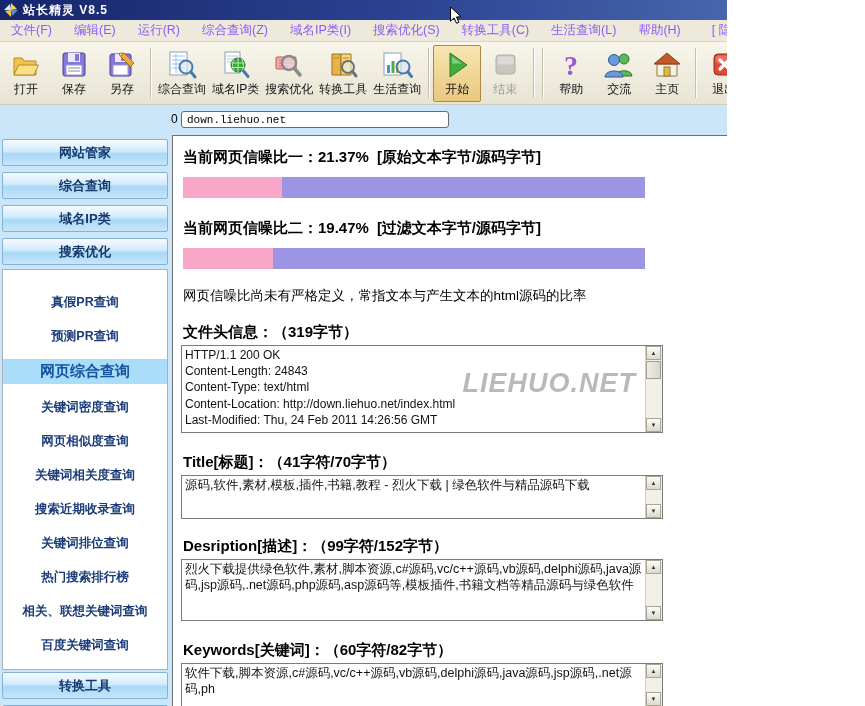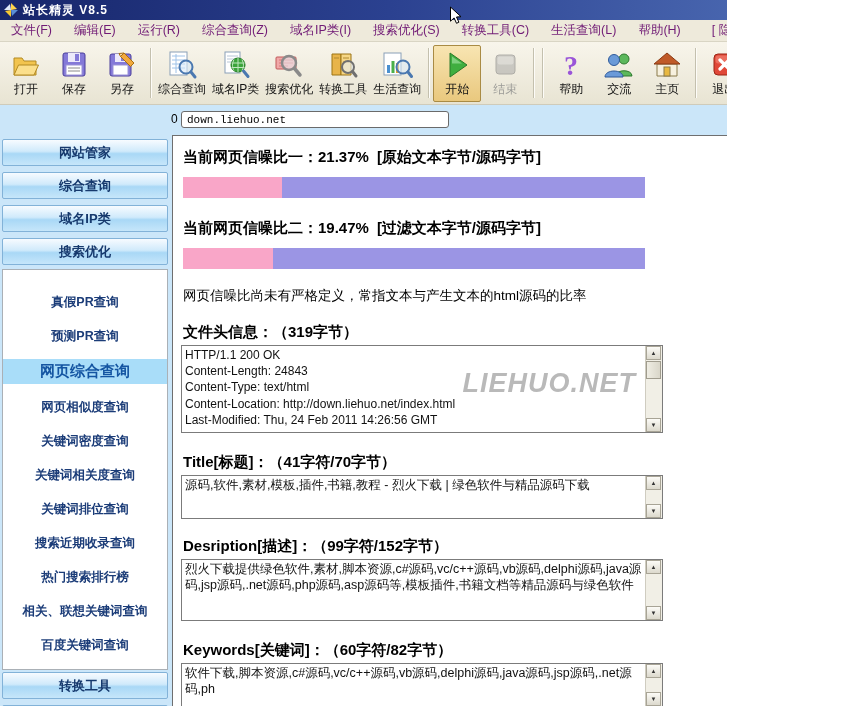--- a/index.html
+++ b/index.html
@@ -9,21 +9,21 @@
   .titlebar{position:absolute;left:0;top:0;width:865px;height:20px;
     background:linear-gradient(90deg,#17266b,#2b4190 45%,#5373ba);
     display:flex;align-items:center;padding:0 4px;box-sizing:border-box;}
   .title-text{color:#fff;font-weight:bold;font-size:12px;margin-left:5px;letter-spacing:1px;}
   .win-controls{margin-left:auto;display:flex;gap:2px;}
   .win-btn{width:15px;height:13px;background:linear-gradient(#f2efe7,#c7c3b6);
     border:1px solid #8e8a7e;font-size:9px;line-height:11px;text-align:center;color:#1c1c1c;
     font-weight:bold;box-sizing:border-box;}
   
   .menubar{position:absolute;top:20px;left:0;width:865px;height:22px;background:#eeeadb;
-    border-bottom:1px solid #d9d5c4;display:flex;align-items:center;font-size:12.5px;color:#701a75;box-sizing:border-box;}
+    border-bottom:1px solid #d9d5c4;display:flex;align-items:center;font-size:12.5px;color:#8b5cf6;box-sizing:border-box;}
   .menu-item{padding:0 11px;line-height:21px;white-space:nowrap;}
   .menu-toggle{margin-left:20px;white-space:nowrap;}
   
   .toolbar{position:absolute;top:42px;left:0;width:865px;height:63px;
     background:linear-gradient(#f8f5eb,#e8e4d3);border-bottom:1px solid #cfcbba;
     display:flex;align-items:center;padding:0 2px;box-sizing:border-box;}
   .tool-btn{display:flex;flex-direction:column;align-items:center;justify-content:center;
     min-width:48px;height:57px;font-size:12px;color:#141414;padding:1px 3px;box-sizing:border-box;}
   .tool-btn .ticon{height:33px;display:flex;align-items:center;justify-content:center;}
   .tool-btn .tlabel{white-space:nowrap;}
@@ -279,25 +279,25 @@
 
   <div class="sidebar">
     <div class="side-btn first">网站管家</div>
     <div class="side-btn">综合查询</div>
     <div class="side-btn">域名IP类</div>
     <div class="side-btn">搜索优化</div>
     <div class="side-panel">
       <div class="side-item">真假PR查询</div>
       <div class="side-item">预测PR查询</div>
       <div class="side-item active">网页综合查询</div>
+      <div class="side-item">关键词密度查询</div>
       <div class="side-item">网页相似度查询</div>
-      <div class="side-item">关键词密度查询</div>
       <div class="side-item">关键词相关度查询</div>
+      <div class="side-item">搜索近期收录查询</div>
       <div class="side-item">关键词排位查询</div>
-      <div class="side-item">搜索近期收录查询</div>
       <div class="side-item">热门搜索排行榜</div>
       <div class="side-item">相关、联想关键词查询</div>
       <div class="side-item">百度关键词查询</div>
     </div>
     <div class="side-bottom">
       <div class="side-btn">转换工具</div>
       <div class="side-btn">生活查询</div>
     </div>
   </div>
 

